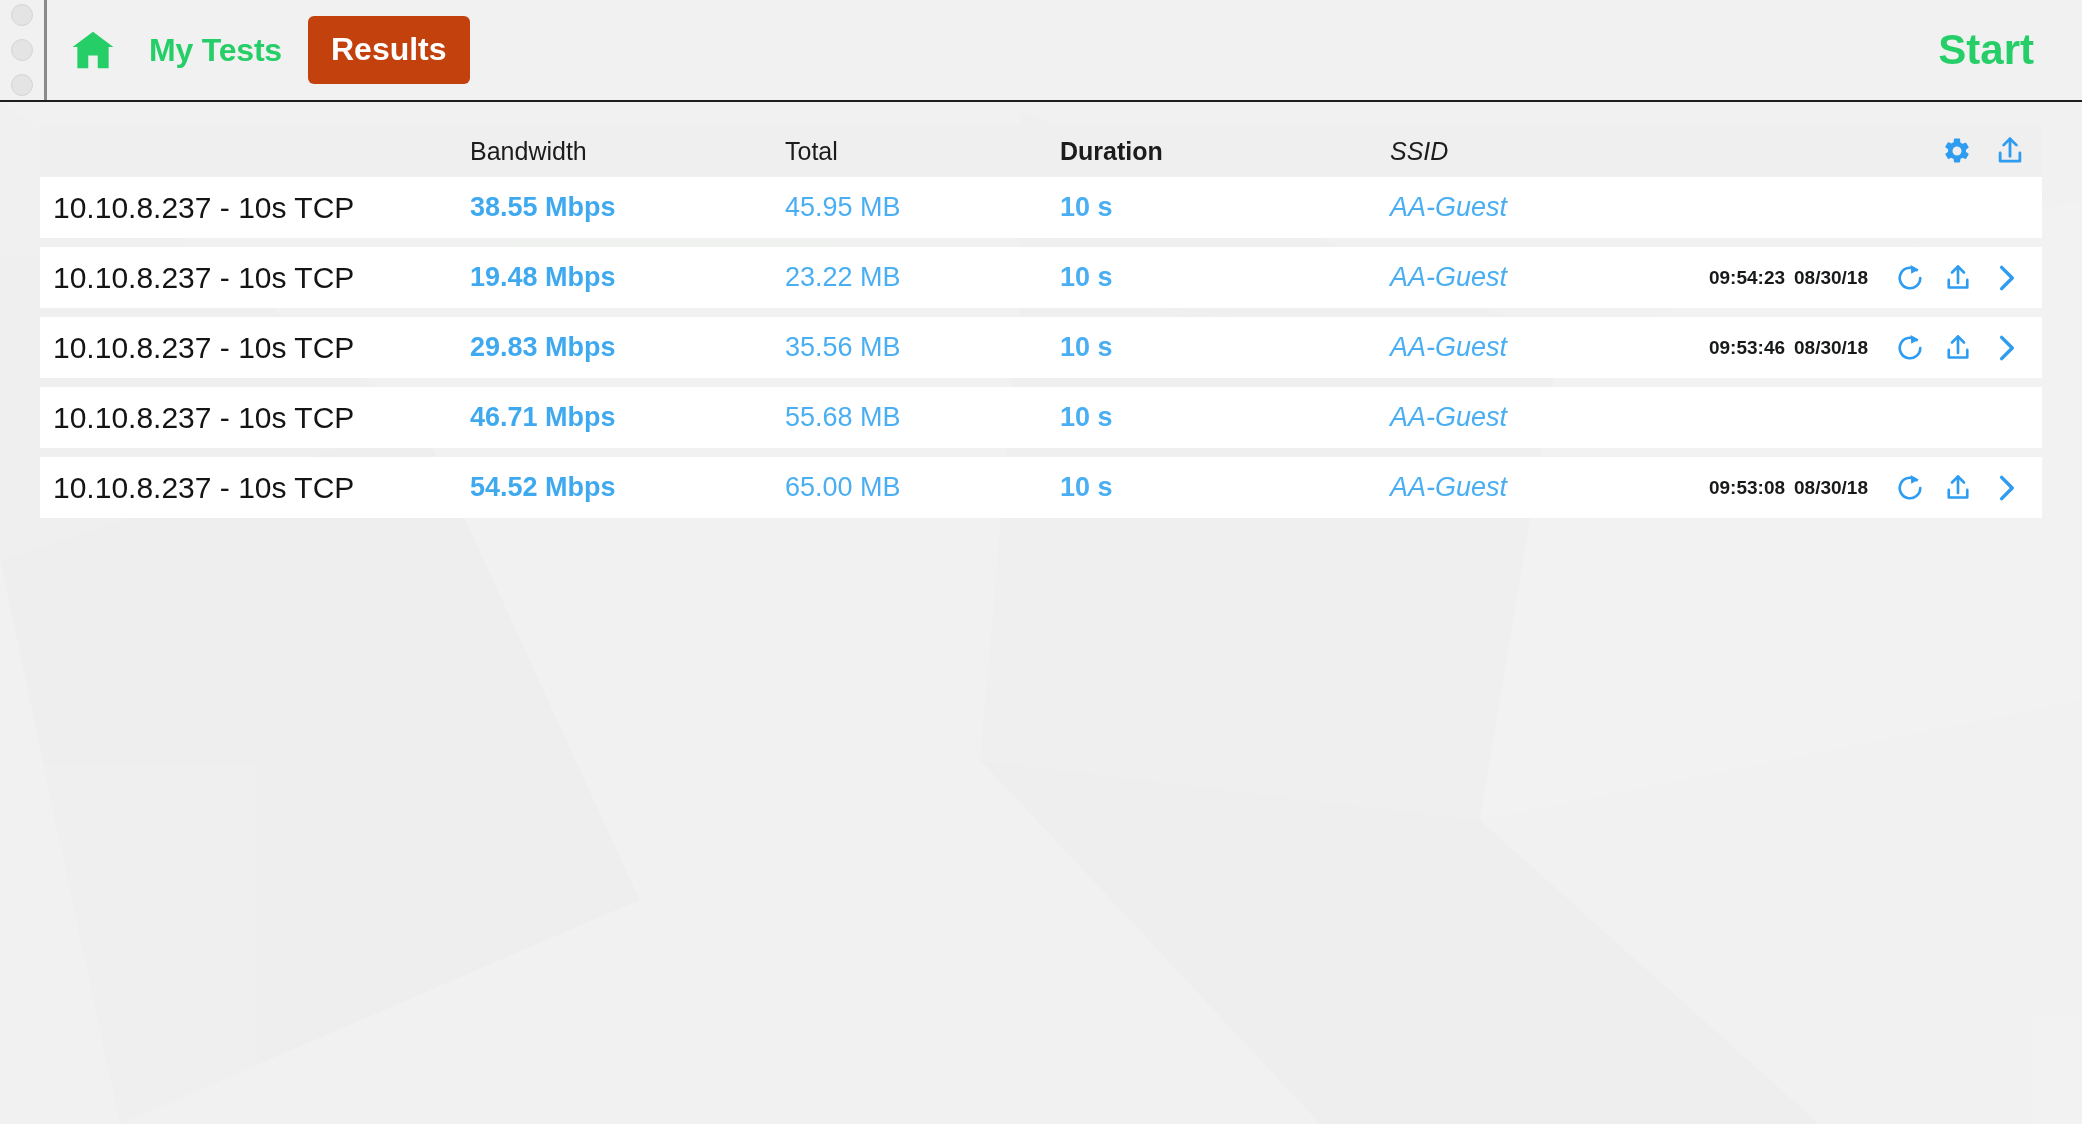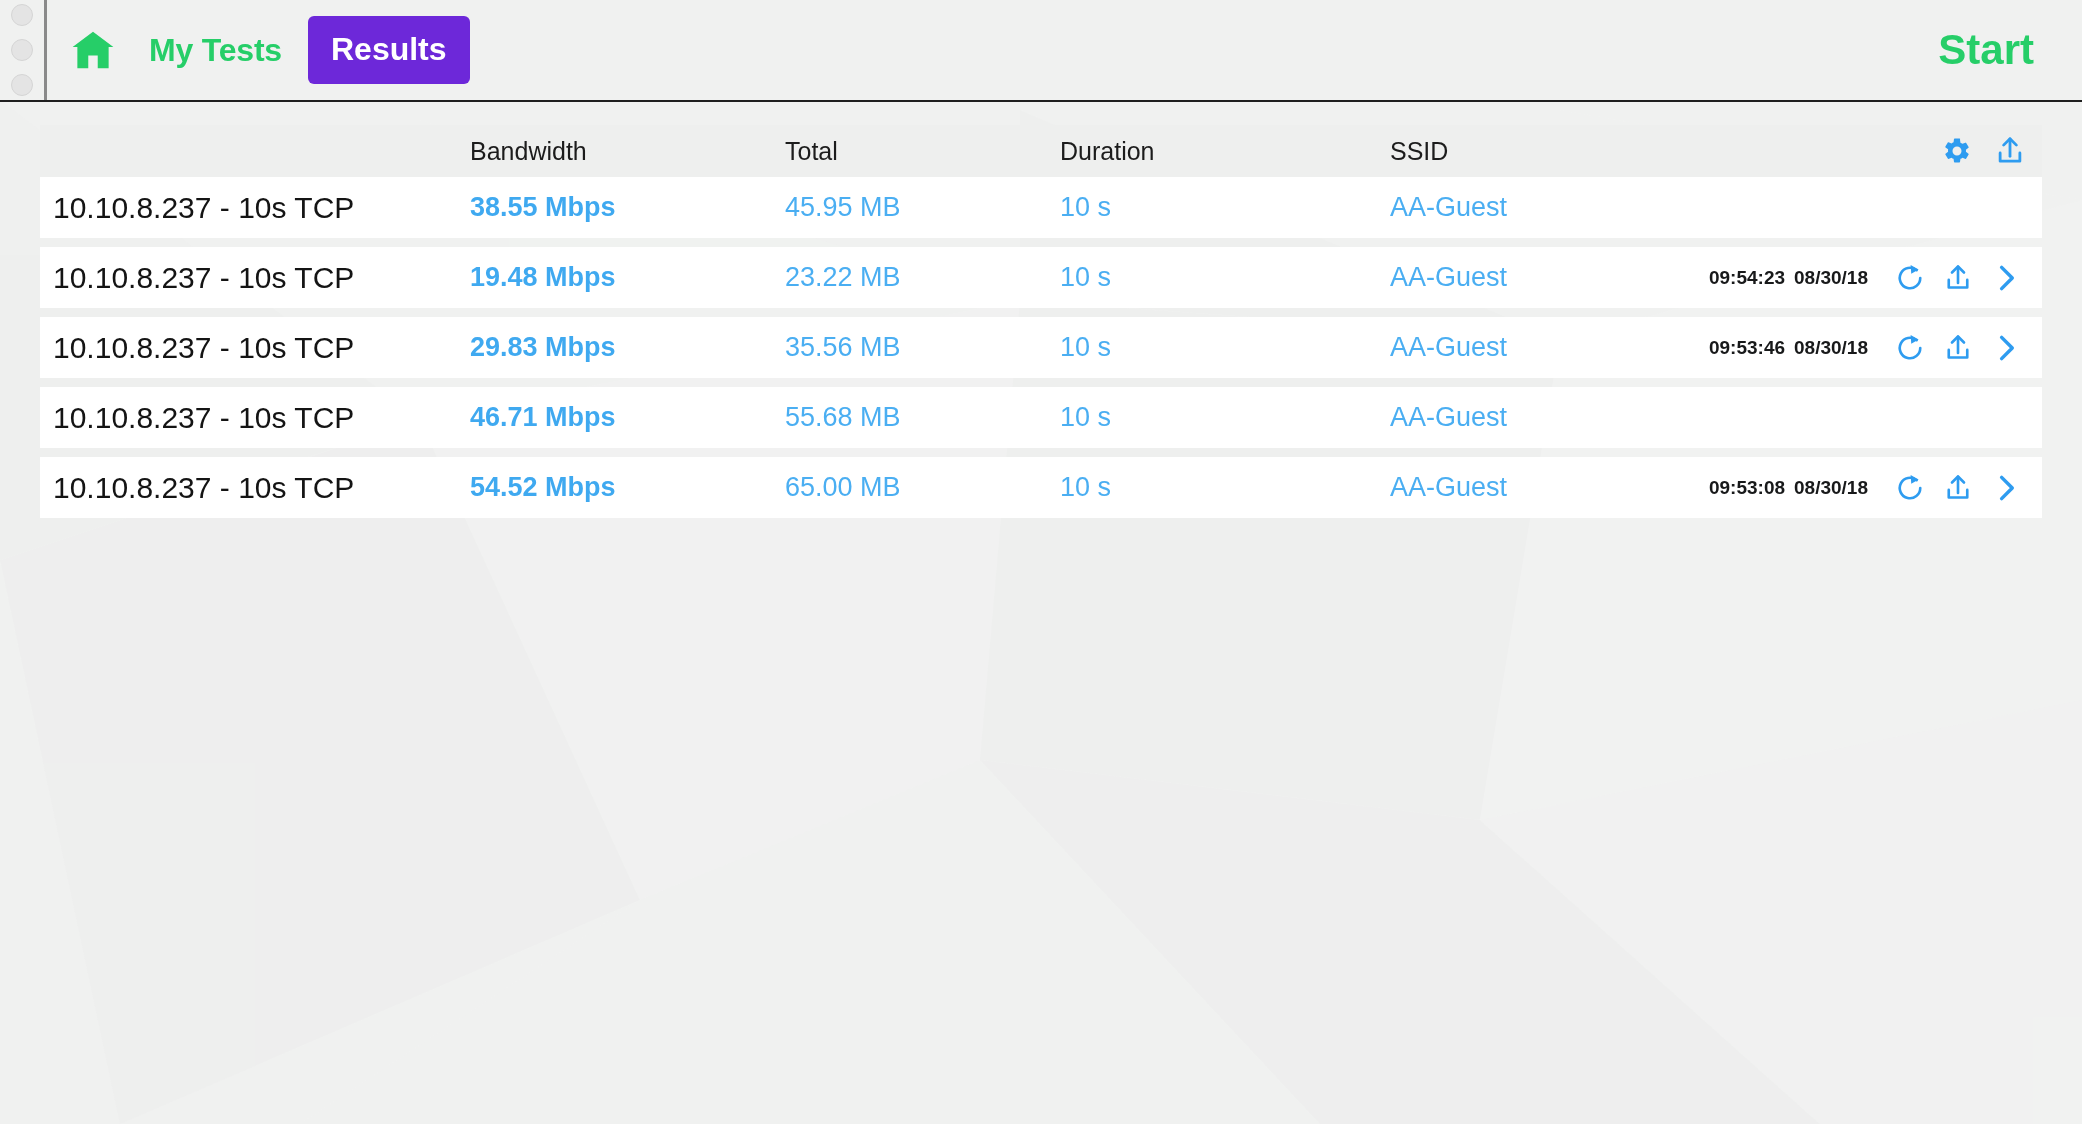--- a/index.html
+++ b/index.html
@@ -83,21 +83,21 @@
     color: #26ce68;
     font-size: 32px;
     font-weight: bold;
     letter-spacing: -0.2px;
     padding: 0 18px;
     line-height: 1;
     white-space: nowrap;
   }
 
   .nav-tab-active {
-    background: #6d28d9;
+    background: #c2410c;
     color: #ffffff;
     font-size: 32px;
     font-weight: bold;
     border-radius: 6px;
     padding: 17px 23px 19px 23px;
     line-height: 1;
     white-space: nowrap;
     margin-left: 8px;
   }
 
@@ -136,22 +136,22 @@
   .data-row {
     background: #ffffff;
     height: 61px;
     margin-bottom: 9px;
   }
   .data-row:last-child { margin-bottom: 0; }
 
   .c-name     { width: 430px; padding-left: 13px; flex: 0 0 auto; }
   .c-bw       { width: 315px; flex: 0 0 auto; }
   .c-total    { width: 275px; flex: 0 0 auto; }
-  .c-duration { width: 330px; flex: 0 0 auto; }
-  .c-ssid     { width: 300px; flex: 0 0 auto; }
+  .c-duration { width: 330px; flex: 0 0 auto; font-weight: bold; }
+  .c-ssid     { width: 300px; flex: 0 0 auto; font-style: italic; }
   .c-meta     { flex: 1 1 auto; display: flex; align-items: center; justify-content: flex-end; padding-right: 12px; }
 
   .cell-name {
     font-size: 30px;
     color: #141414;
     white-space: nowrap;
   }
   .cell-bw {
     font-size: 27px;
     font-weight: bold;

